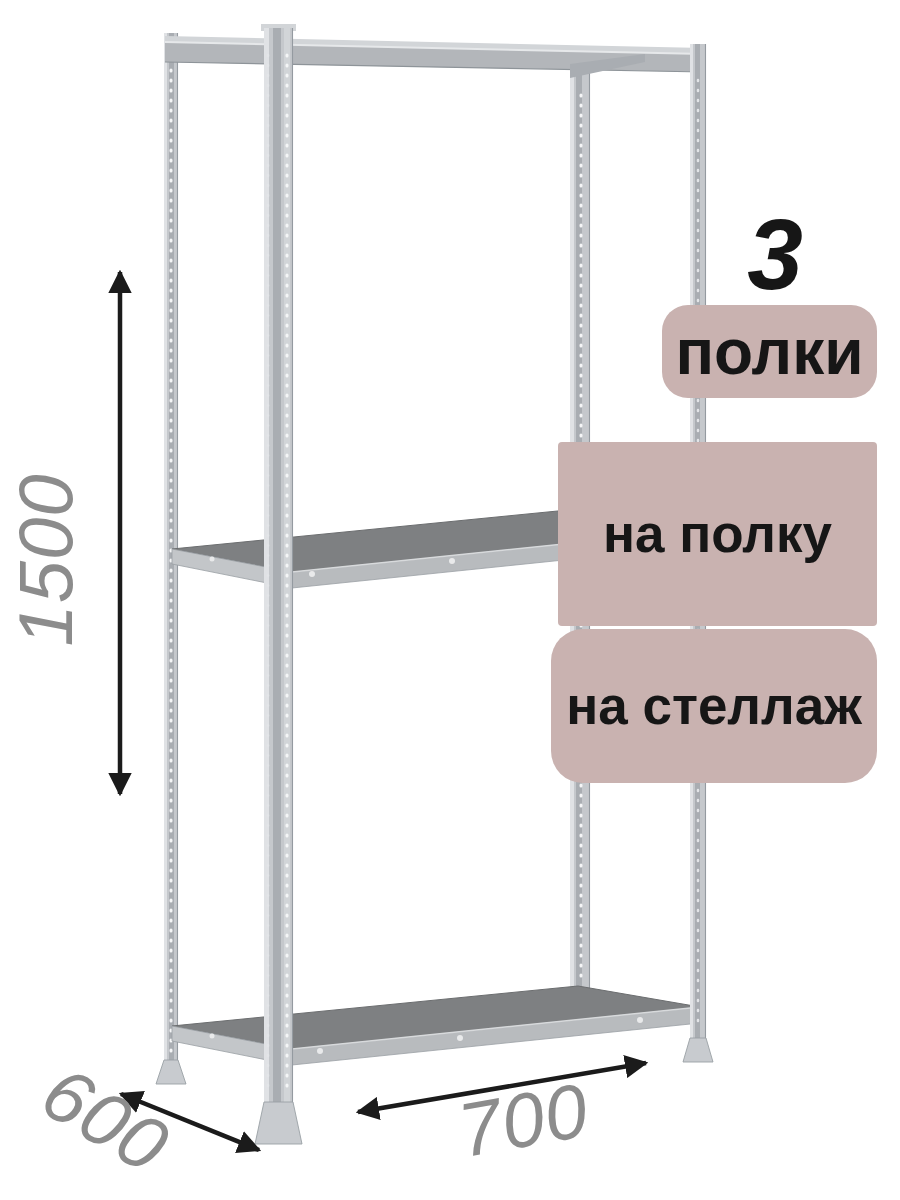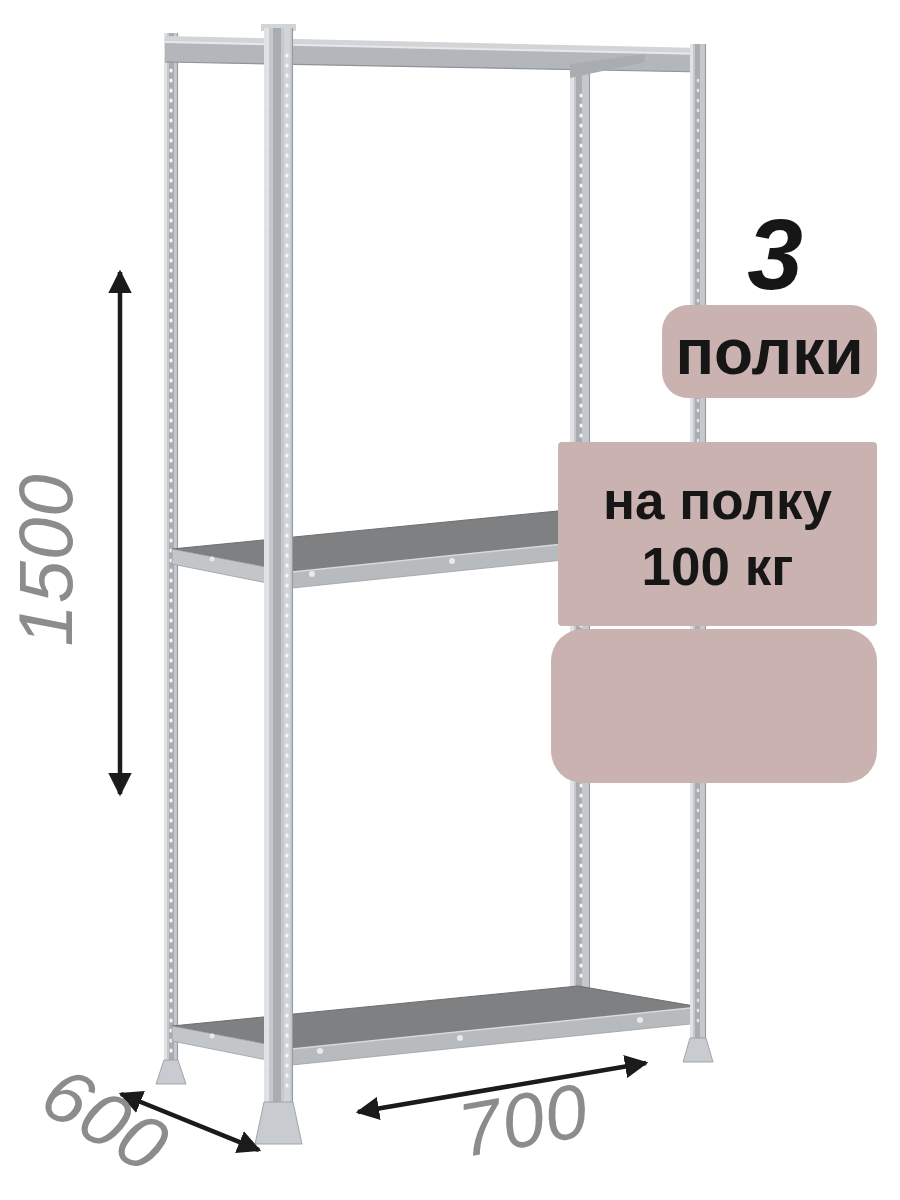--- a/index.html
+++ b/index.html
@@ -139,19 +139,19 @@
   </svg>
 
   <div class="count-number">3</div>
 
   <div class="badge badge-count">
     <span>полки</span>
   </div>
 
   <div class="badge badge-shelf">
     <div>на полку</div>
-    <div>100 кг</div>
   </div>
 
   <div class="badge badge-rack">
+    <div>на стеллаж</div>
   </div>
 
 </div>
 
 </body></html>

